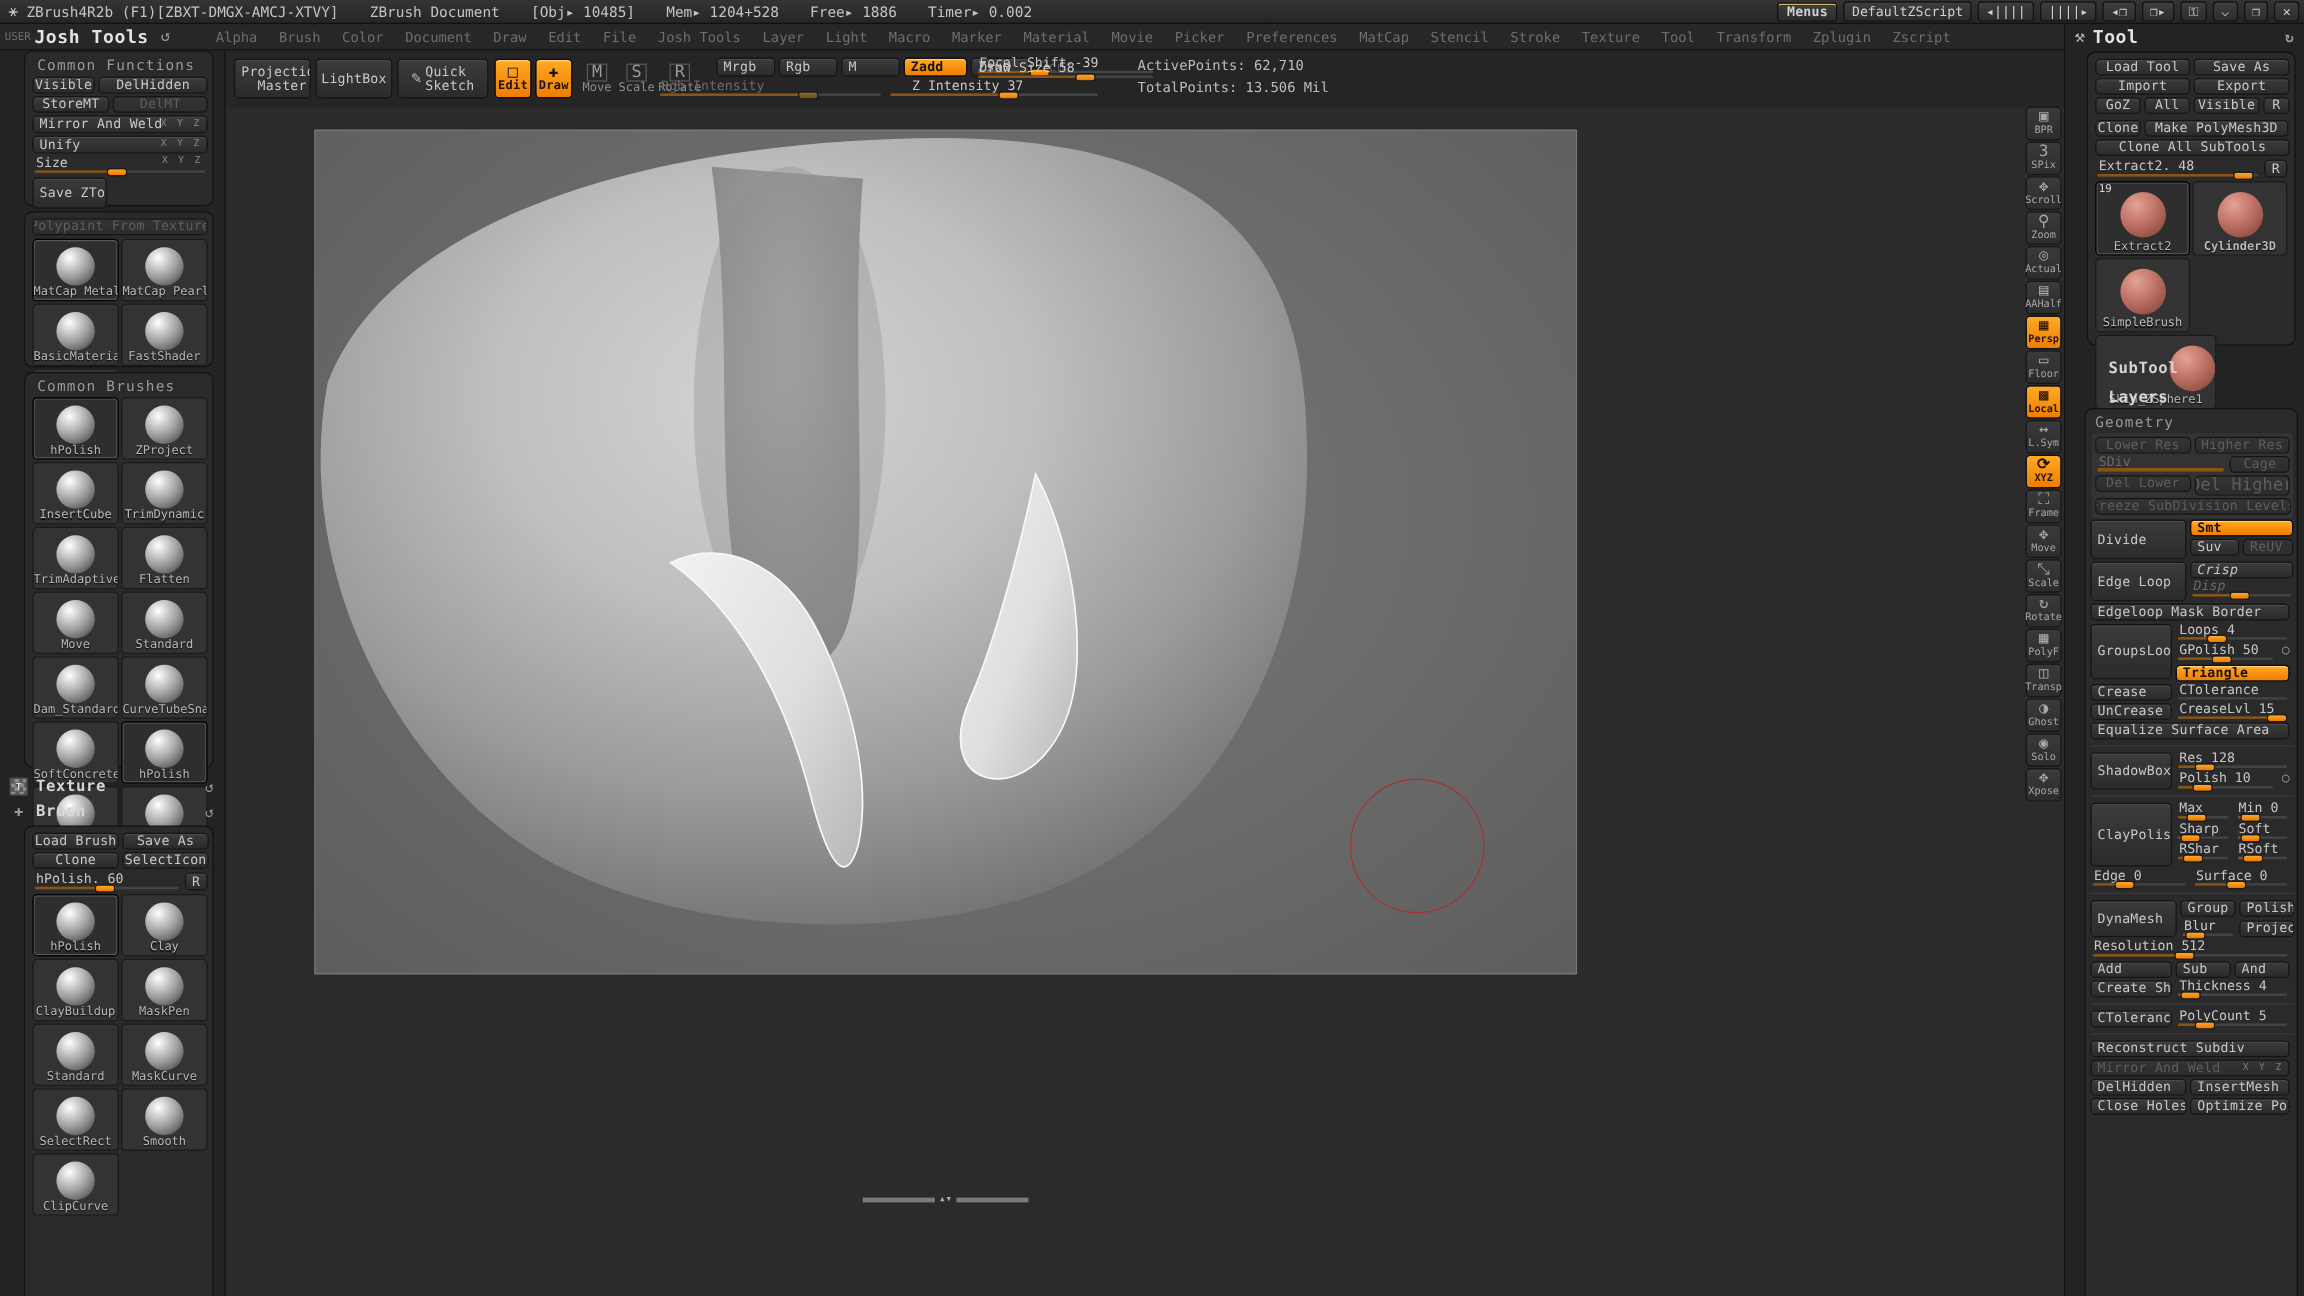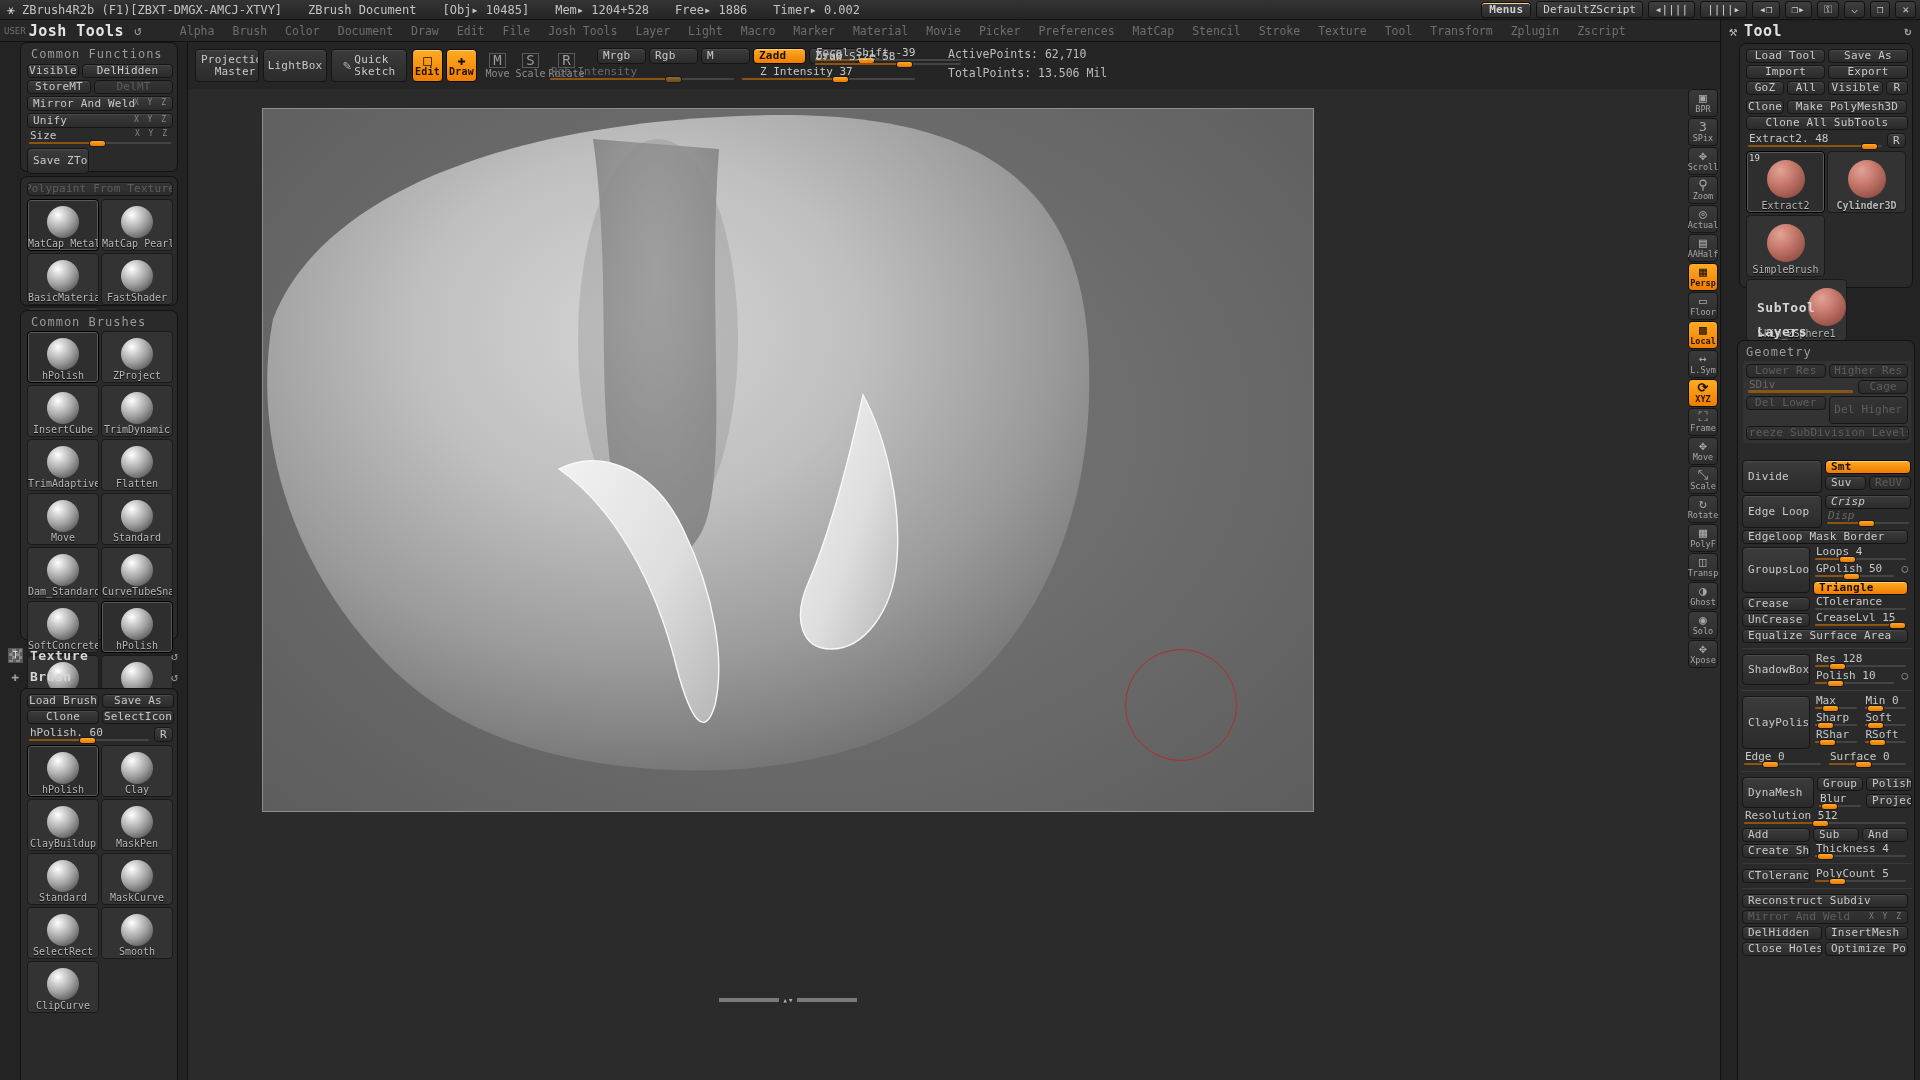--- a/index.html
+++ b/index.html
@@ -660,26 +660,26 @@
         <div style="display:flex;gap:3px;margin-top:2px;align-items:center;">
           <div class="sld" style="width:110px;height:14px;">
             <span class="lbl dim">SDiv</span>
             <div class="trk"></div>
             <div class="fil" style="width:105px;height:3px;"></div>
           </div>
           <div class="btn dim" style="width:50px;height:14px;font-size:11px;">Cage</div>
         </div>
         <div style="display:flex;gap:3px;margin-top:2px;">
           <div class="btn dim" style="width:80px;height:14px;font-size:11px;">Del Lower</div>
-          <div class="btn dim" style="width:80px;height:28px;font-size:11px;">Del Higher</div>
+          <div class="btn dim" style="width:80px;height:17px;font-size:14px;">Del Higher</div>
         </div>
         <div class="btn dim" style="width:163px;height:14px;margin-top:2px;font-size:11px;">Freeze SubDivision Levels</div>
       </div>
 
-      <div style="display:flex;gap:3px;margin-top:16px;">
+      <div style="display:flex;gap:3px;margin-top:0;">
         <div class="btn left" style="width:80px;height:33px;font-size:11px;">Divide</div>
         <div style="width:86px;">
           <div class="btn on left" style="width:86px;height:14px;font-size:11px;">Smt</div>
           <div style="display:flex;gap:3px;margin-top:2px;">
             <div class="btn left" style="width:41px;height:14px;font-size:11px;">Suv</div>
             <div class="btn dim left" style="width:42px;height:14px;font-size:11px;">ReUV</div>
           </div>
         </div>
       </div>
 

